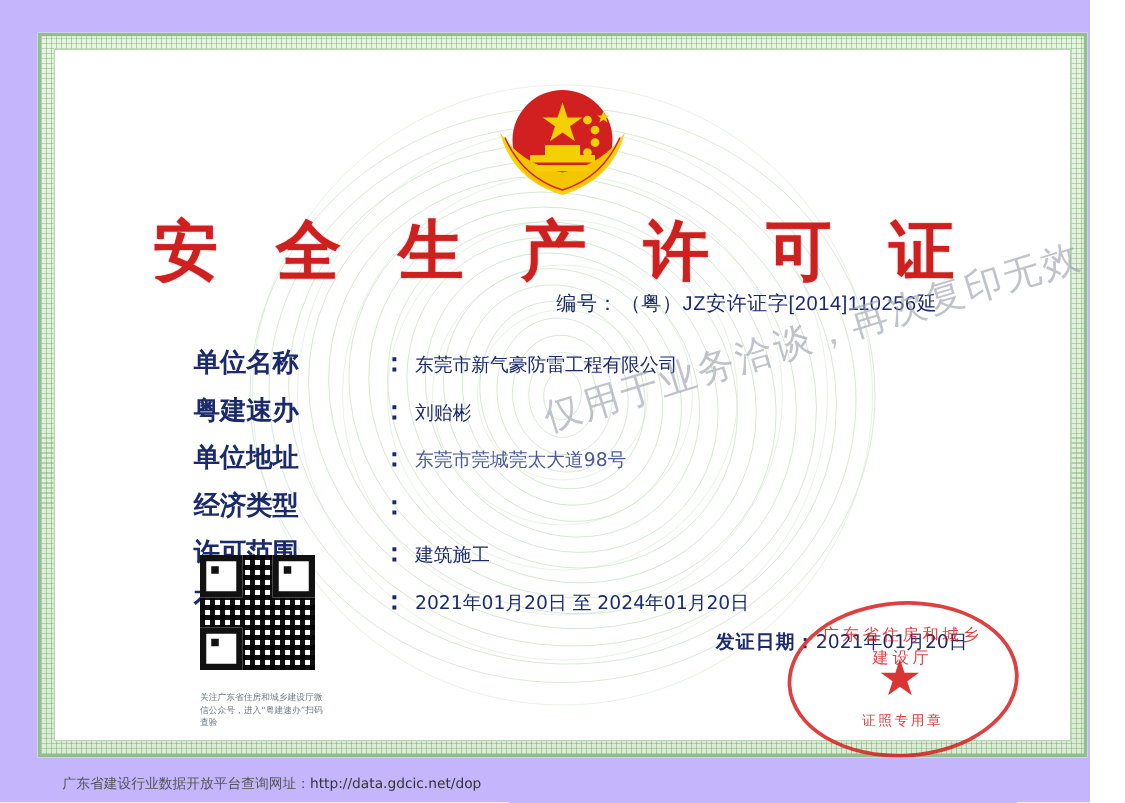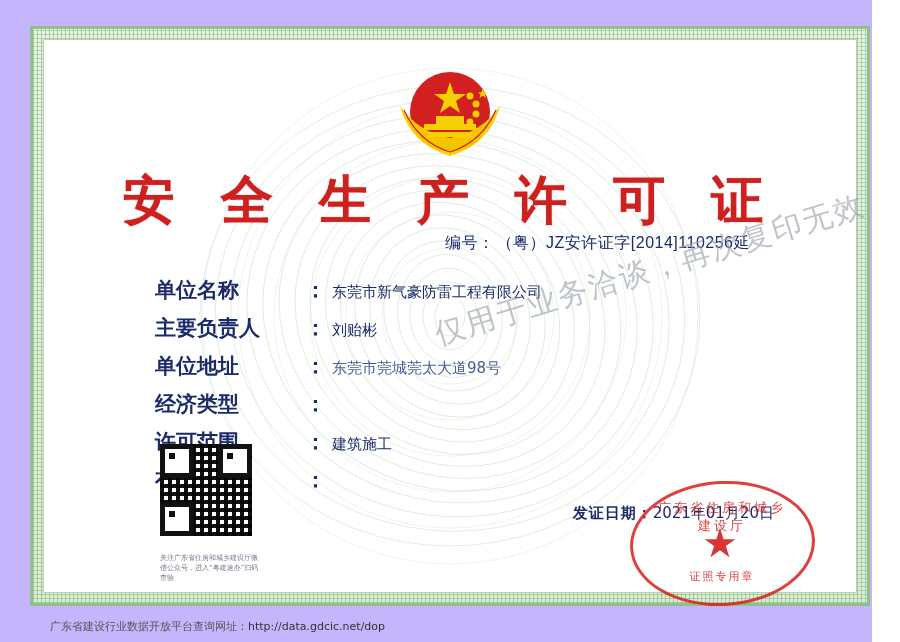--- a/index.html
+++ b/index.html
@@ -228,21 +228,21 @@
       <div class="row">
         <div class="label">
             <span>单位名称</span>
           </div>
         <div class="colon">：</div>
         <div class="value">东莞市新气豪防雷工程有限公司</div>
       </div>
 
       <div class="row">
         <div class="label">
-            <span>主要负责人</span>
+            <span>粤建速办</span>
           </div>
         <div class="colon">：</div>
         <div class="value">刘贻彬</div>
       </div>
 
       <div class="row">
         <div class="label">
             <span>单位地址</span>
           </div>
         <div class="colon">：</div>
@@ -262,20 +262,21 @@
           </div>
         <div class="colon">：</div>
         <div class="value">建筑施工</div>
       </div>
 
       <div class="row">
         <div class="label">
             <span>有 效 期</span>
           </div>
         <div class="colon">：</div>
+        <div class="value">2021年01月20日 至 2024年01月20日</div>
       </div>
 
     </div>
 
     <div class="qr-block">
       <div class="qr">
         <span class="finder f1"></span>
         <span class="finder f2"></span>
         <span class="finder f3"></span>
       </div>

